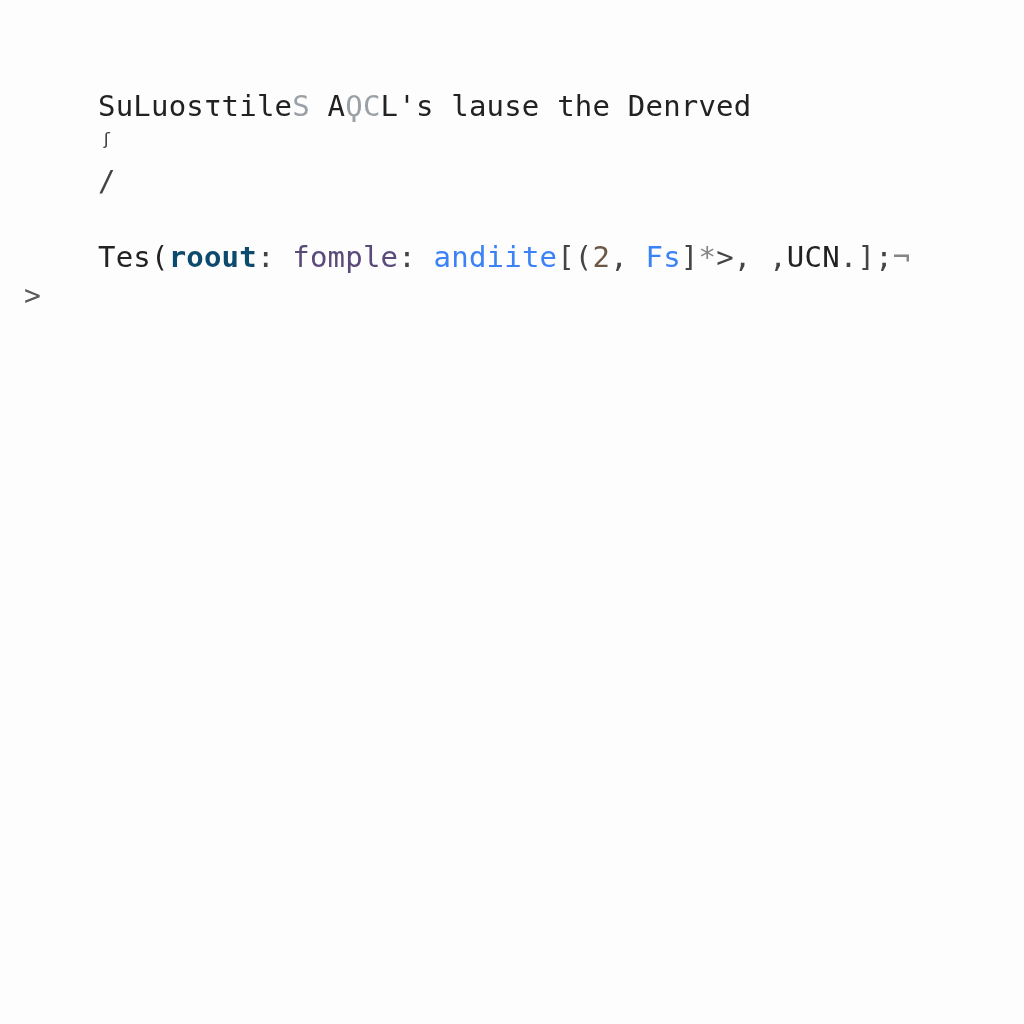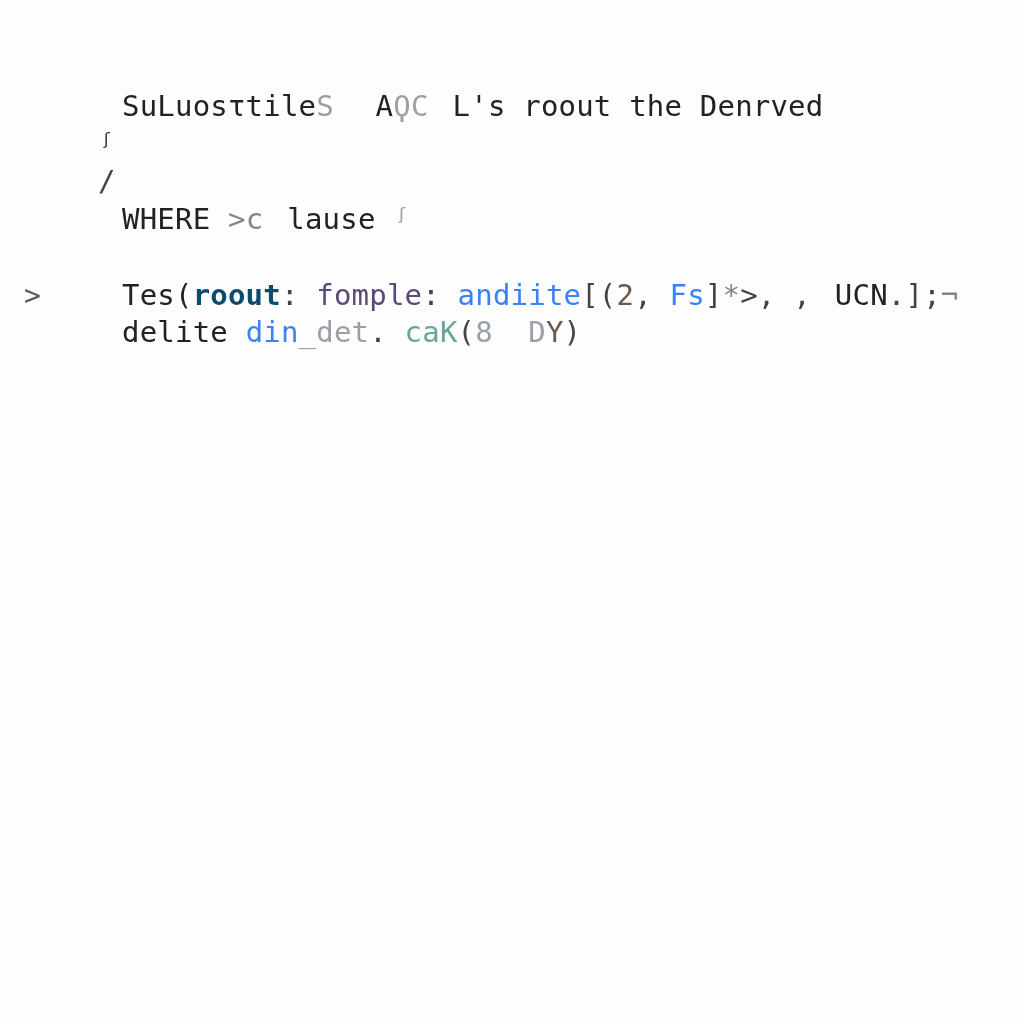--- a/index.html
+++ b/index.html
@@ -34,50 +34,48 @@
     font-size: 28px;
     font-weight: 400;
     color: #5a5a5a;
   }
   .line {
     white-space: pre;
     font-family: "Menlo", "Consolas", monospace;
     color: #2b2b2b;
   }
   .blank { height: 38px; }
-  .kw-dark   { color: #222; font-weight: 500; margin-left: 24px; }
+  .kw-dark   { color: #222; font-weight: 500; }
   .kw-purple { color: #5a4a7a; margin-top: 11px; }
   .kw-green  { color: #0c4a6e; font-weight: bold; }
   .kw-teal   { color: #6aa59a; }
   .kw-navy   { color: #3b82f6; }
   .kw-gray   { color: #858585; }
   .kw-brown  { color: #6b5845; }
   .kw-soft   { color: #9aa0a6; }
   .punct     { color: #444; }
 </style>
 </head>
 <body>
 
 <div class="editor">
 
   <div class="gutter">
     <span class="prompt">&gt;</span>
   </div>
 
-  <div class="line"><span class="kw-dark">SuLuosτtile</span><span class="kw-soft">S</span><span class="kw-dark"> A</span><span class="kw-soft">ϘϹ</span><span class="kw-dark">L's roout the Denrved</span></div>
+  <div class="line"><span class="kw-dark">SuLuosτtile</span><span class="kw-soft">S</span><span class="kw-dark"> A</span><span class="kw-soft">ϘϹ</span><span class="kw-dark">L's lause the Denrved</span></div>
 
   <div class="line"><span class="punct">ᶴ</span></div>
 
 
   <div class="line"><span class="punct">/</span></div>
 
-  <div class="line"><span class="kw-dark">WHERE </span><span class="kw-gray">&gt;c</span><span class="kw-dark">lause </span><span class="kw-soft">ᶴ</span></div>
 
   <div class="blank"></div>
 
   <div class="line"><span class="kw-dark">Tes(</span><span class="kw-green">roout</span><span class="punct">: </span><span class="kw-purple">fomple</span><span class="punct">: </span><span class="kw-navy">andiite</span><span class="punct">[(</span><span class="kw-brown">2</span><span class="punct">, </span><span class="kw-navy">Fs</span><span class="punct">]</span><span class="kw-gray">*</span><span class="punct">&gt;, ,</span><span class="kw-dark">UCN</span><span class="punct">.];</span><span class="kw-gray">¬</span></div>
 
-  <div class="line"><span class="kw-dark">delite </span><span class="kw-navy">din</span><span class="kw-soft">_det</span><span class="punct">. </span><span class="kw-teal">caK</span><span class="punct">(</span><span class="kw-soft">8  D</span><span class="kw-brown">Y</span><span class="punct">)</span></div>
 
   <div class="blank"></div>
 
 
 </div>
 
 </body></html>

